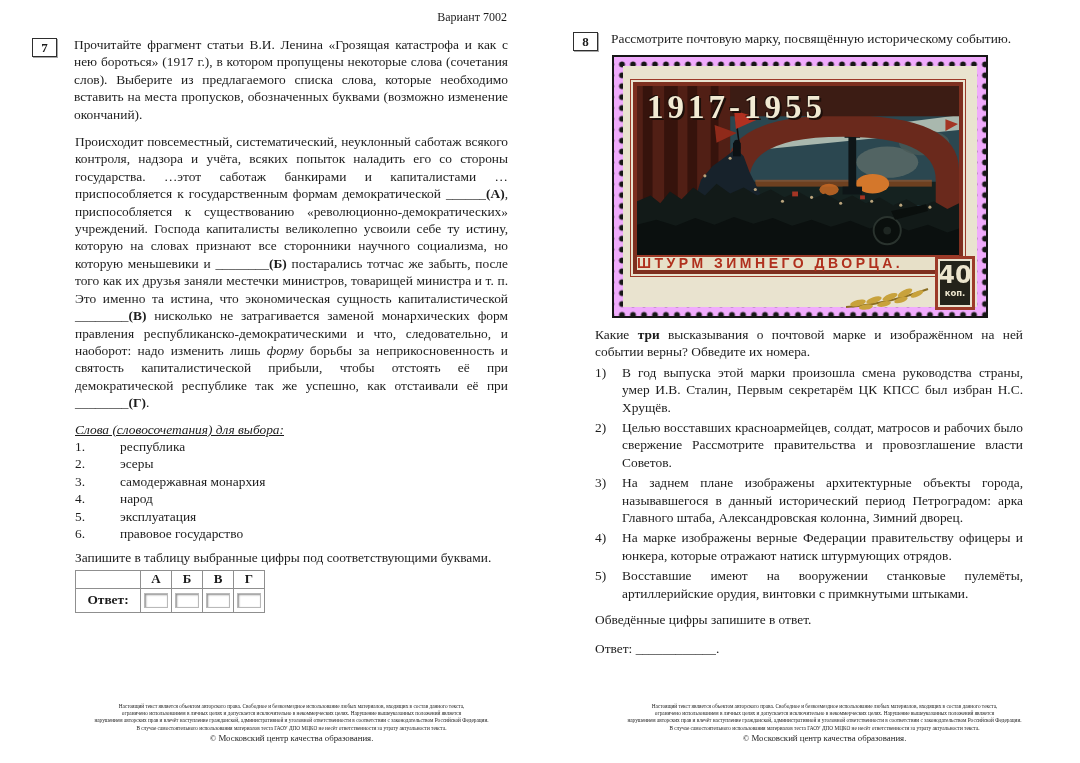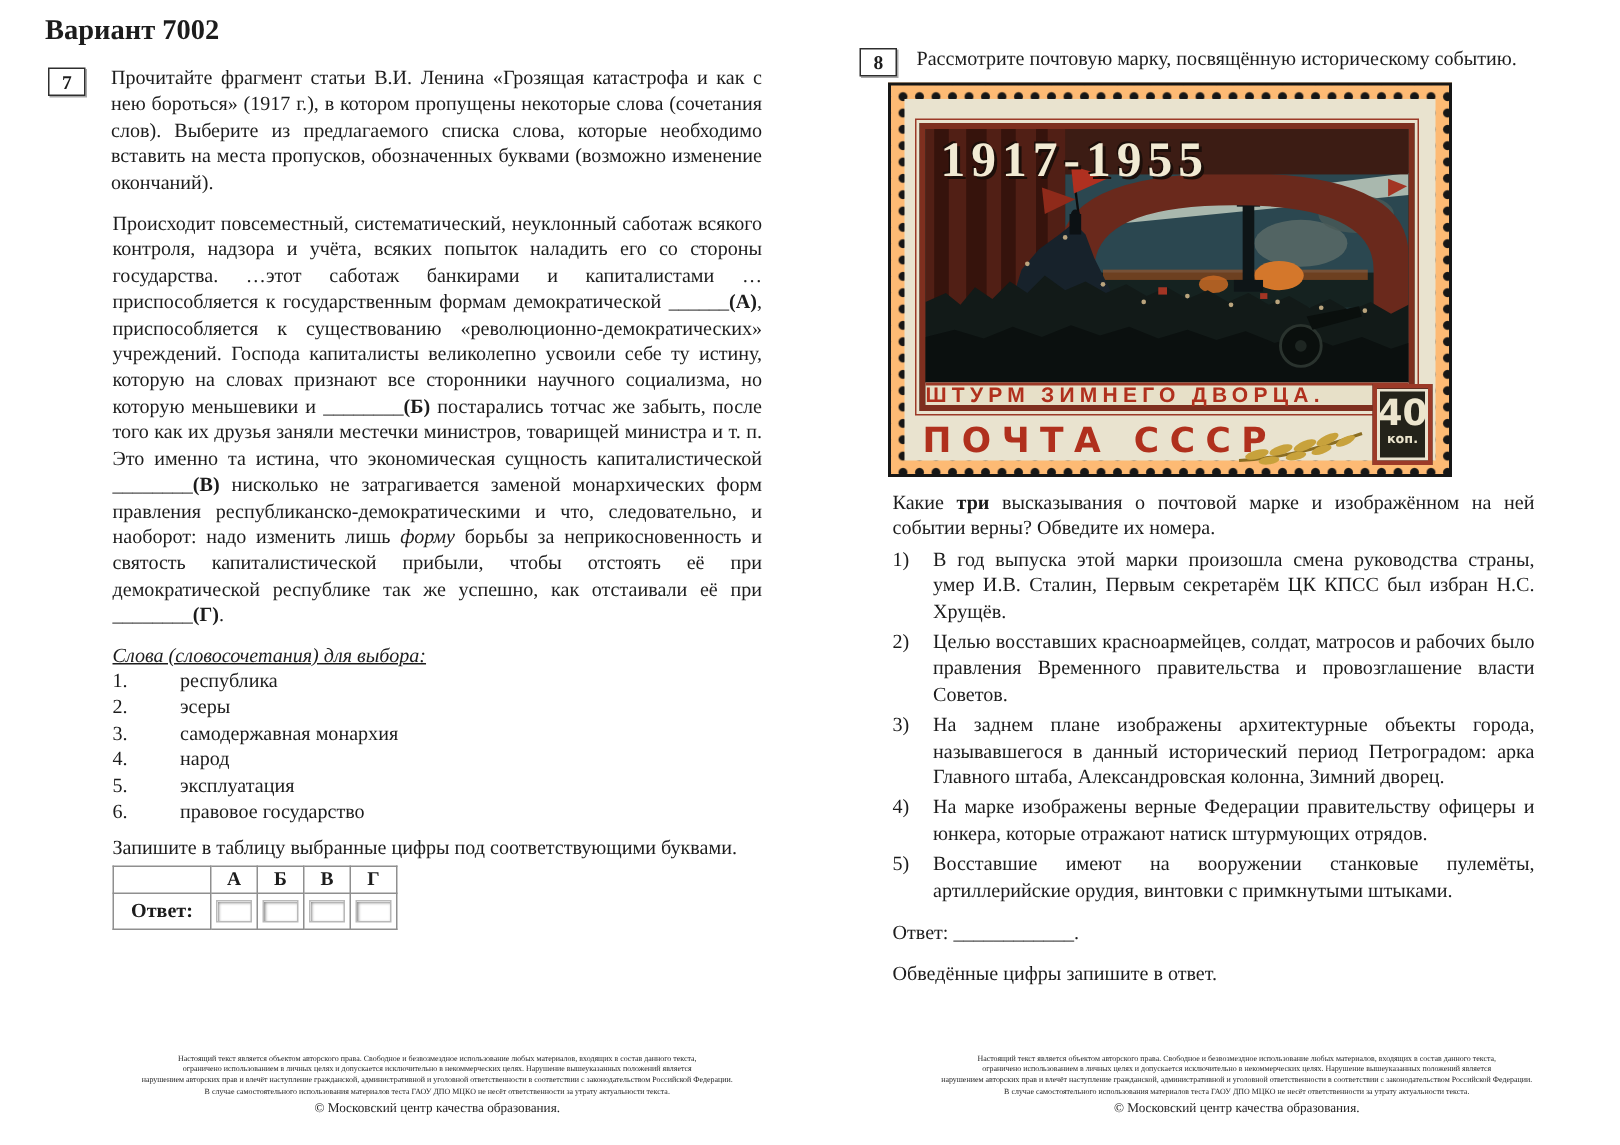--- a/index.html
+++ b/index.html
@@ -4,21 +4,21 @@
 <style>
   * { margin:0; padding:0; box-sizing:border-box; }
   html,body { width:1080px; height:763px; background:#ffffff; overflow:hidden;
     font-family:"Liberation Serif", serif; color:#1c1c1c; }
   .page { position:relative; width:1080px; height:763px; background:#fff; }
 
   
   .col-left  { position:absolute; left:30px;  top:10px; width:478px; }
   .col-right { position:absolute; left:573px; top:30px; width:467px; }
 
-  .variant-title { font-weight:bold; font-size:19px; margin-bottom:11px; padding-right:1px; }
+  .variant-title { font-weight:normal; font-size:12px; text-align:right; margin-bottom:11px; padding-right:1px; }
 
   .qrow { display:flex; align-items:flex-start; }
   .qnum { flex:none; width:25px; height:19px; margin-top:2px;
     border:1.5px solid #2e2e2e; box-shadow:1px 1px 0 #a8a8a8;
     font-weight:bold; font-size:13px; text-align:center; line-height:17px; background:#fff; }
   .col-left  .qnum { margin-left:2px; margin-right:17px; }
   .col-right .qnum { margin-right:13px; }
 
   .body-text { font-size:13.4px; line-height:17.4px; text-align:justify; }
   .qtext { flex:1; }
@@ -32,22 +32,22 @@
 
   table.answer { border-collapse:collapse; margin:3px 0 0 45px; }
   table.answer td { border:1px solid #8f8f8f; background:#fff; }
   td.c0 { width:65px; }
   td.ch { width:31px; height:18px; text-align:center; font-weight:bold; font-size:13px; }
   td.answer-label { font-weight:bold; font-size:13.4px; text-align:center; height:24px; }
   .abox { width:24px; height:15px; margin:0 auto; background:#fff;
     border:1px solid #b9b9b9; box-shadow:inset 1px 1px 2px rgba(0,0,0,.45); }
 
   
-  .stamp { position:relative; width:376px; height:263px; margin:4px 0 0 19px;
-    background:#fdba74; border:2px solid #161616; }
+  .stamp { position:relative; width:376px; height:263px; margin:4px 0 0 39px;
+    background:#f0abfc; border:2px solid #161616; }
   .perf { position:absolute; inset:0;
     background-image:radial-gradient(circle, #161616 2.6px, rgba(0,0,0,0) 3.3px);
     background-size:11px 10.9px; background-position:2.5px 2px; }
   .paper { position:absolute; inset:9px; background:#e9e3cf; }
   .frame { position:absolute; left:19px; top:25px; width:330px; height:192px;
     border:4px solid #7e2f1f; box-shadow:0 0 0 2px #e9e3cf, 0 0 0 3px #9c3a28;
     background:#1f2a24; overflow:visible; }
   .scene { position:absolute; left:0; top:0; width:322px; height:169px; }
   .years { position:absolute; left:10px; top:3px; font-family:"Liberation Serif",serif;
     font-weight:bold; font-size:33px; letter-spacing:4px; color:#f1ead3;
@@ -230,21 +230,20 @@
               <circle cx="272" cy="122" r="1.6"></circle>
             <circle cx="302" cy="124" r="1.6"></circle>
           </g>
         </svg>
         <div class="years">1917-1955</div>
         <div class="strip">
           <div class="strip-text">ШТУРМ ЗИМНЕГО ДВОРЦА.</div>
         </div>
       </div>
 
-      <div class="pochta">ПОЧТА СССР</div>
 
       <svg class="laurel" width="86" height="26" viewBox="0 0 86 26">
         <path d="M2,22 Q40,20 84,4" stroke="#8a6d22" stroke-width="2" fill="none"></path>
         <g fill="#c8a23c">
           <ellipse cx="14" cy="18" rx="8" ry="3" transform="rotate(-14 14 18)"></ellipse>
           <ellipse cx="30" cy="15" rx="8" ry="3" transform="rotate(-18 30 15)"></ellipse>
           <ellipse cx="46" cy="12" rx="8" ry="3" transform="rotate(-22 46 12)"></ellipse>
           <ellipse cx="61" cy="8" rx="8" ry="3" transform="rotate(-26 61 8)"></ellipse>
           <ellipse cx="22" cy="22" rx="7" ry="2.6" transform="rotate(-8 22 22)"></ellipse>
           <ellipse cx="40" cy="19" rx="7" ry="2.6" transform="rotate(-12 40 19)"></ellipse>
@@ -261,43 +260,43 @@
 
     <div class="rblock q8-intro body-text"><span>Какие </span><span class="seg-b">три</span><span> высказывания о почтовой марке и изображённом на ней событии верны? Обведите их номера.</span></div>
 
     <div>
       <div class="rblock stmt body-text">
         <span class="stmt-n">1)</span>
         <span class="stmt-t">В год выпуска этой марки произошла смена руководства страны, умер И.В. Сталин, Первым секретарём ЦК КПСС был избран Н.С. Хрущёв.</span>
         </div>
       <div class="rblock stmt body-text">
         <span class="stmt-n">2)</span>
-        <span class="stmt-t">Целью восставших красноармейцев, солдат, матросов и рабочих было правления Временного правительства и провозглашение власти Советов.</span>
+        <span class="stmt-t">Целью восставших красноармейцев, солдат, матросов и рабочих было свержение Рассмотрите правительства и провозглашение власти Советов.</span>
         </div>
       <div class="rblock stmt body-text">
         <span class="stmt-n">3)</span>
         <span class="stmt-t">На заднем плане изображены архитектурные объекты города, называвшегося в данный исторический период Петроградом: арка Главного штаба, Александровская колонна, Зимний дворец.</span>
         </div>
       <div class="rblock stmt body-text">
         <span class="stmt-n">4)</span>
         <span class="stmt-t">На марке изображены верные Федерации правительству офицеры и юнкера, которые отражают натиск штурмующих отрядов.</span>
         </div>
       <div class="rblock stmt body-text">
         <span class="stmt-n">5)</span>
         <span class="stmt-t">Восставшие имеют на вооружении станковые пулемёты, артиллерийские орудия, винтовки с примкнутыми штыками.</span>
         </div>
     </div>
+
+    <div class="rblock circled body-text">Обведённые цифры запишите в ответ.</div>
 
     <div class="rblock ans-line body-text">
       <span>Ответ:</span>
       <span> </span>
       <span>____________.</span>
     </div>
-
-    <div class="rblock circled body-text">Обведённые цифры запишите в ответ.</div>
   </div>
 
   <div class="footer footer-left">
     <div>Настоящий текст является объектом авторского права. Свободное и безвозмездное использование любых материалов, входящих в состав данного текста,</div>
     <div>ограничено использованием в личных целях и допускается исключительно в некоммерческих целях. Нарушение вышеуказанных положений является</div>
     <div>нарушением авторских прав и влечёт наступление гражданской, административной и уголовной ответственности в соответствии с законодательством Российской Федерации.</div>
     <div>В случае самостоятельного использования материалов теста ГАОУ ДПО МЦКО не несёт ответственности за утрату актуальности текста.</div>
     <div class="copyright">© Московский центр качества образования.</div>
   </div>
 

